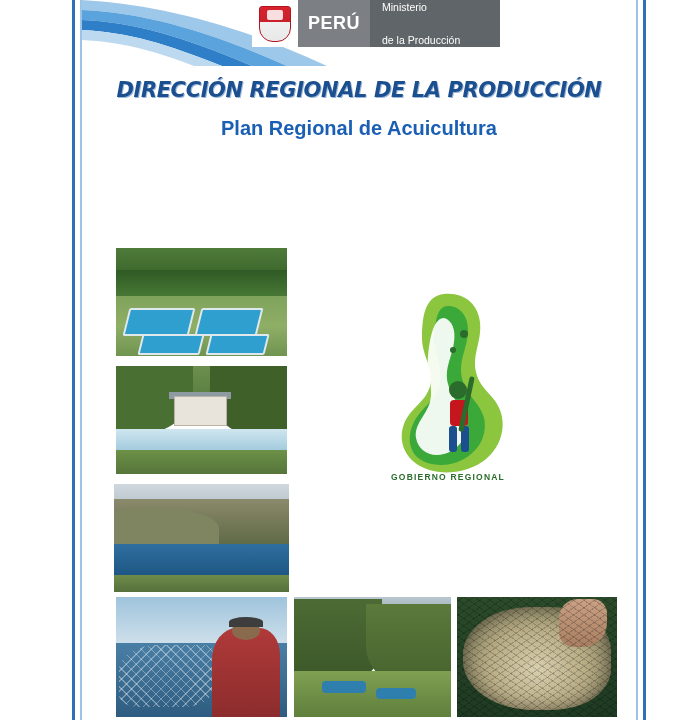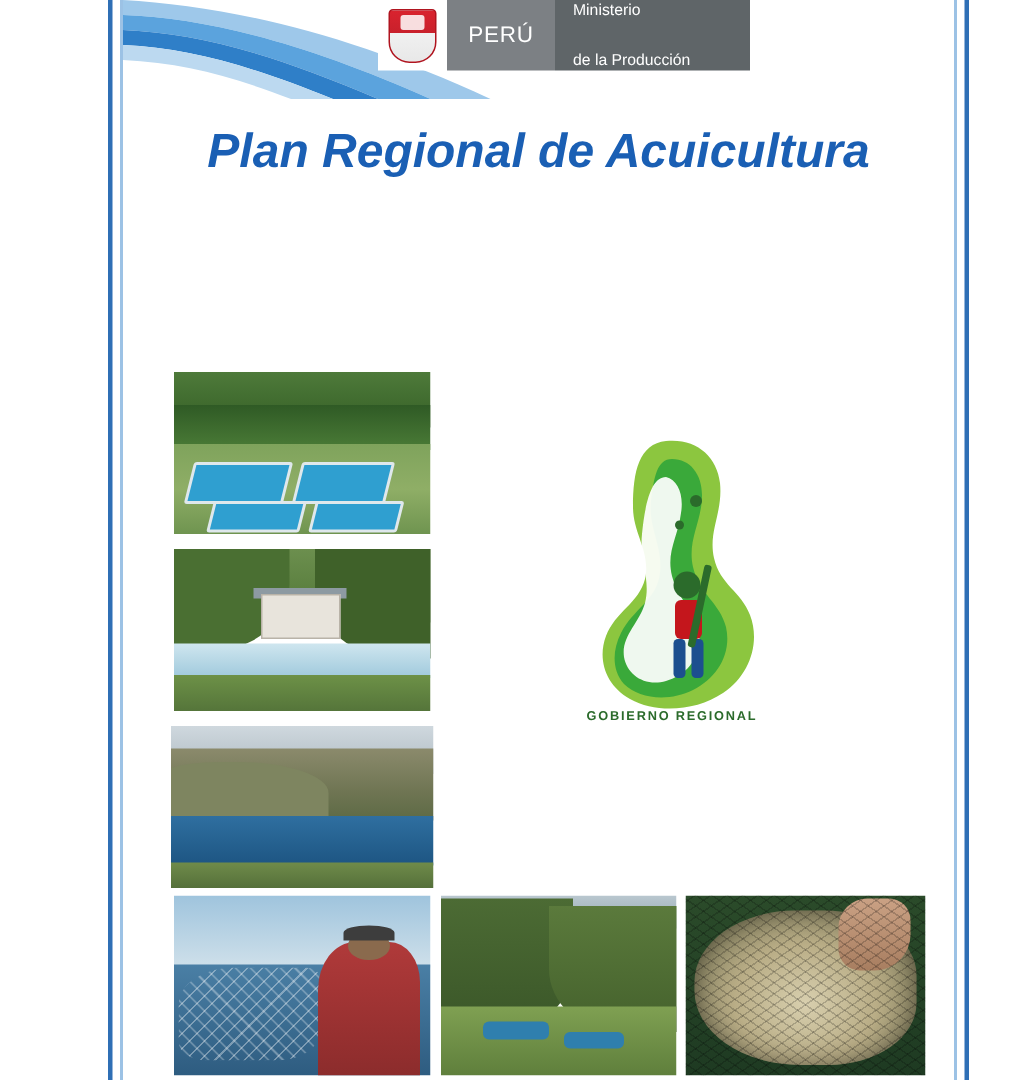--- a/index.html
+++ b/index.html
@@ -98,22 +98,22 @@
     border-radius: 2px;
     opacity: .85;
   }
   .header-peru {
     width: 72px;
     background: #7c8084;
     color: #ffffff;
     display: flex;
     align-items: center;
     justify-content: center;
-    font-size: 15px;
-    font-weight: normal;
+    font-size: 18px;
+    font-weight: bold;
     letter-spacing: .5px;
   }
   .header-min {
     flex: 1;
     background: #5f6568;
     color: #ffffff;
     display: flex;
     flex-direction: column;
     justify-content: space-between;
     padding-left: 12px;
@@ -132,25 +132,24 @@
     font-family: "DejaVu Sans", sans-serif;
     font-size: 21px;
     font-weight: bold;
     font-style: italic;
     color: #1c4f8f;
     letter-spacing: -0.4px;
     text-shadow: 1px 1px 0 #9db9d8;
     white-space: nowrap;
   }
   .title-sub1 {
-    margin-top: 4px;
-    font-size: 32px;
+    margin-top: 15px;
+    font-size: 20px;
     font-weight: bold;
     color: #1a5fb4;
-    font-style: italic;
   }
   .title-sub2 {
     margin-top: 6px;
     font-size: 24px;
     font-weight: bold;
     color: #1a5fb4;
   }
 
   
   .photo {
@@ -307,20 +306,21 @@
       <div class="crest-shape"></div>
     </div>
     <div class="header-peru">PERÚ</div>
     <div class="header-min">
       <span>Ministerio</span>
       <span>de la Producción</span>
     </div>
   </div>
 
   <div class="title-block">
+    <div class="title-main">DIRECCIÓN REGIONAL DE LA PRODUCCIÓN</div>
     <div class="title-sub1">Plan Regional de Acuicultura</div>
   </div>
 
   <div class="photo p1">
     <div class="p1-sky"></div>
       <div class="p1-trees"></div>
       <div class="p1-ground"></div>
     <div class="p1-pond a"></div>
       <div class="p1-pond b"></div>
     <div class="p1-pond c"></div>

